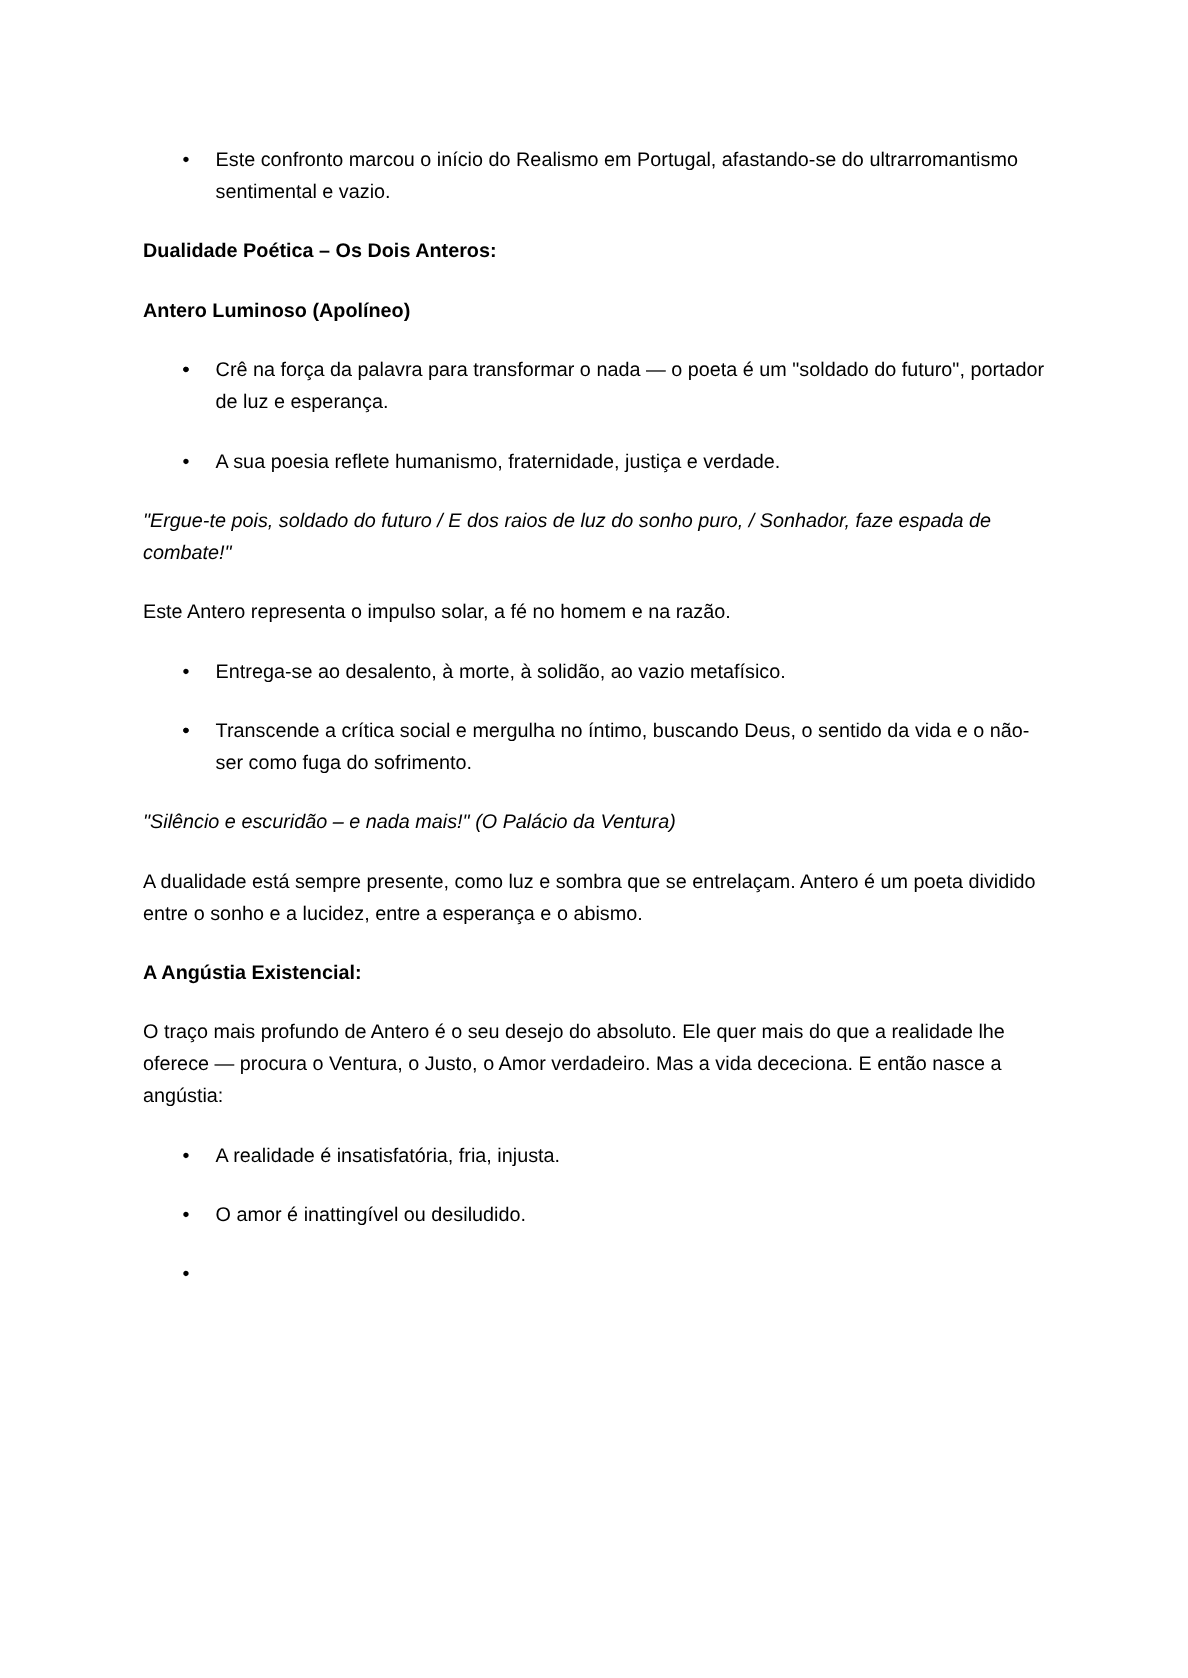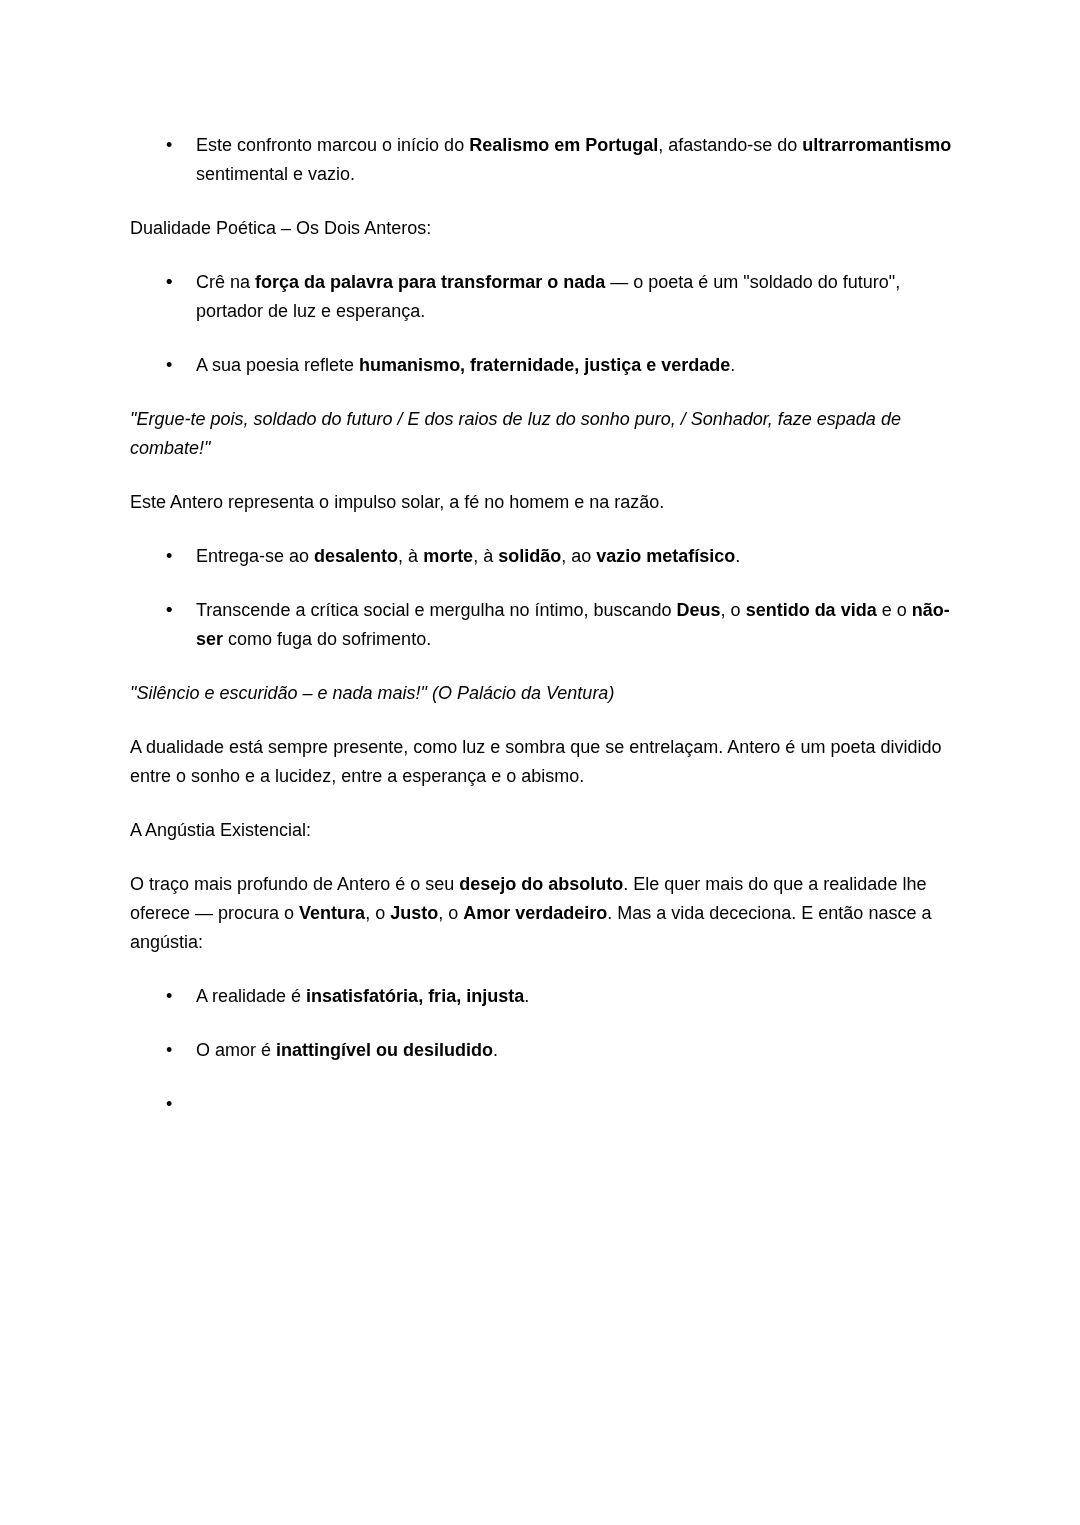--- a/index.html
+++ b/index.html
@@ -9,40 +9,41 @@
     background: #ffffff;
     font-family: "Liberation Sans", sans-serif;
   }
   .doc-content {
     padding: 131px 122px 0 130px;
     color: #000000;
     font-size: 18px;
     line-height: 29px;
   }
   .block { margin-bottom: 25px; }
-  .block.heading { font-weight: normal; }
+  .block.heading { font-weight: bold; }
   .block.quote { font-style: italic; }
   .block.bullet {
     position: relative;
     padding-left: 66px;
   }
   .block.bullet .marker {
     position: absolute;
     left: 36px;
     top: 0;
   }
-  span.b { font-weight: bold; }
+  span.b { font-weight: normal; }
   span.i { font-style: italic; }
 </style>
 </head>
 <body>
 
 <div class="doc-content" id="doc-content">
     <div class="block bullet"><span class="marker">•</span><span class="bullet-text"><span>Este confronto marcou o início do </span><span class="b">Realismo em Portugal</span><span>, afastando-se do </span><span class="b">ultrarromantismo</span><span> sentimental e vazio.</span></span></div>
     <div class="block heading"><span>Dualidade Poética – Os Dois Anteros:</span></div>
+    <div class="block heading"><span>Antero Luminoso (Apolíneo)</span></div>
     <div class="block bullet"><span class="marker">•</span></div>
     <div class="block bullet"><span class="marker">•</span><span class="bullet-text"><span>Crê na </span><span class="b">força da palavra para transformar o nada</span><span> — o poeta é um "soldado do futuro", portador de luz e esperança.</span></span></div>
     <div class="block bullet"><span class="marker">•</span><span class="bullet-text"><span>A sua poesia reflete </span><span class="b">humanismo, fraternidade, justiça e verdade</span><span>.</span></span></div>
     <div class="block quote"><span class="i">"Ergue-te pois, soldado do futuro / E dos raios de luz do sonho puro, / Sonhador, faze espada de combate!"</span></div>
     <div class="block paragraph"><span>Este Antero representa o impulso solar, a fé no homem e na razão.</span></div>
     <div class="block bullet"><span class="marker">•</span><span class="bullet-text"><span>Entrega-se ao </span><span class="b">desalento</span><span>, à </span><span class="b">morte</span><span>, à </span><span class="b">solidão</span><span>, ao </span><span class="b">vazio metafísico</span><span>.</span></span></div>
     <div class="block bullet"><span class="marker">•</span></div>
     <div class="block bullet"><span class="marker">•</span><span class="bullet-text"><span>Transcende a crítica social e mergulha no íntimo, buscando </span><span class="b">Deus</span><span>, o </span><span class="b">sentido da vida</span><span> e o </span><span class="b">não-ser</span><span> como fuga do sofrimento.</span></span></div>
     <div class="block quote"><span class="i">"Silêncio e escuridão – e nada mais!" (O Palácio da Ventura)</span></div>
     <div class="block paragraph"><span>A dualidade está sempre presente, como luz e sombra que se entrelaçam. Antero é um poeta dividido entre o sonho e a lucidez, entre a esperança e o abismo.</span></div>

